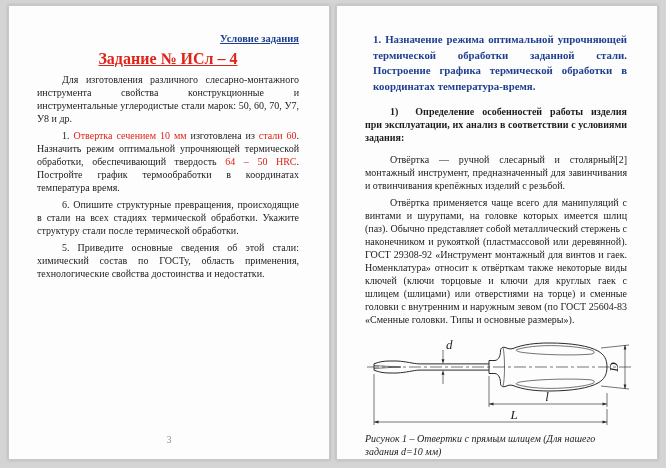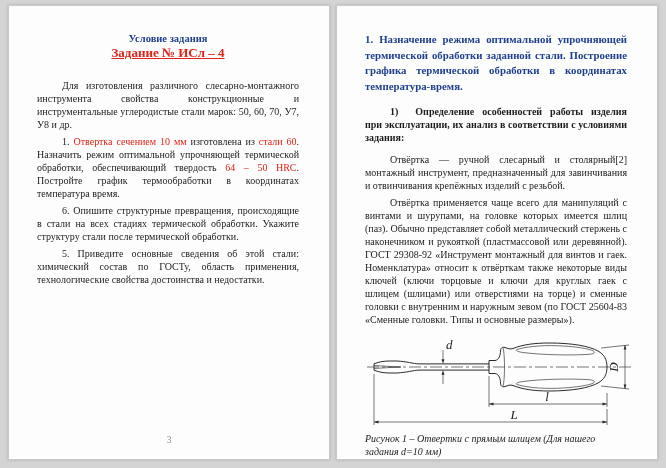--- a/index.html
+++ b/index.html
@@ -19,30 +19,30 @@
   }
   .page-left{left:8px;}
   .page-right{left:336px;}
   .content{
     position:absolute;left:28px;right:30px;top:26px;
     color:#1c1c1c;font-size:10px;line-height:13px;text-align:justify;
   }
   p{margin:0 0 4px 0;text-indent:25px;}
   .section-label{
     color:#1e3f8f;font-weight:bold;font-size:10.5px;
-    text-indent:0;text-align:center;margin:0 0 1px 0;
+    text-indent:0;text-align:right;margin:0 0 7px 0;text-decoration:underline;
   }
   .task-title{
     color:#e02318;font-weight:bold;text-decoration:underline;
-    text-align:center;text-indent:0;margin:0 0 20px 0;font-size:13px;
+    text-align:center;text-indent:0;margin:0 0 8px 0;font-size:16px;
   }
   .red{color:#e02318;}
   .main-heading{
     color:#1e3f8f;font-weight:bold;font-size:10.8px;line-height:15.5px;
-    text-indent:0;margin:0 0 11px 0;
+    text-indent:0;margin:0 0 11px 8px;
   }
   .sub-heading{font-weight:bold;margin:0 0 9px 0;}
   .sub-num{margin-right:17px;}
   .figure-wrap{margin:8px 0 2px 2px;}
   .figure-wrap svg{display:block;}
   .caption{
     font-style:italic;text-align:left;text-indent:0;margin:2px 0 10px 0;
   }
   .page-num{
     position:absolute;bottom:14px;left:0;right:0;

